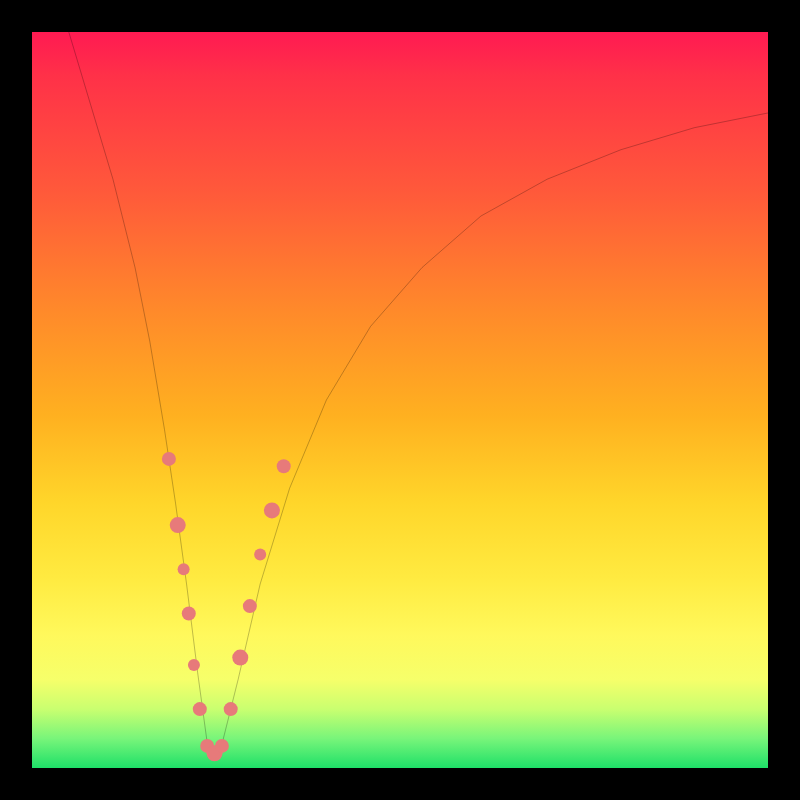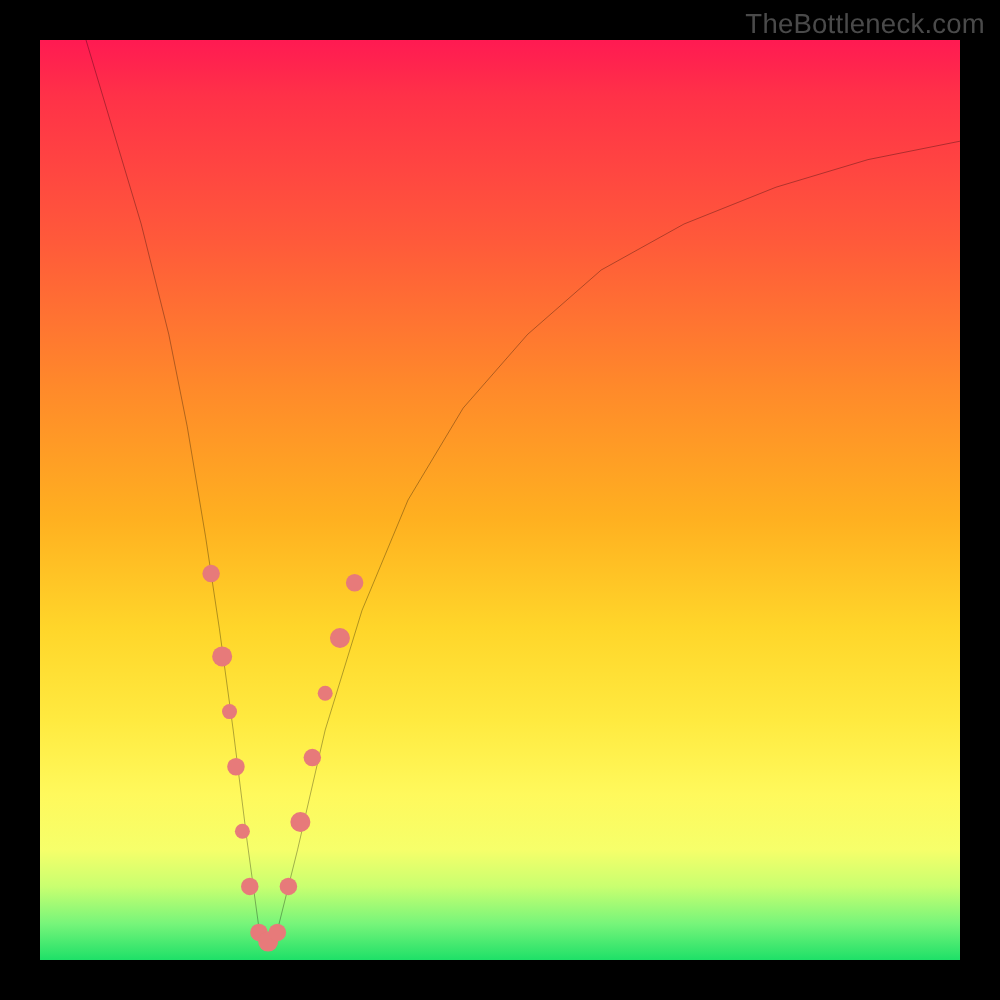--- a/index.html
+++ b/index.html
@@ -83,14 +83,13 @@
           <circle cx="27.00" cy="92.00" r="0.951" fill="#e77a7a"></circle>
           <circle cx="28.30" cy="85.00" r="1.087" fill="#e77a7a"></circle>
           <circle cx="29.60" cy="78.00" r="0.951" fill="#e77a7a"></circle>
           <circle cx="31.00" cy="71.00" r="0.815" fill="#e77a7a"></circle>
           <circle cx="32.60" cy="65.00" r="1.087" fill="#e77a7a"></circle>
           <circle cx="34.20" cy="59.00" r="0.951" fill="#e77a7a"></circle>
         </g>
     </svg>
   </div>
 
-  <div class="watermark">TheBottleneck.com</div>
 </div>
 
 </body></html>

